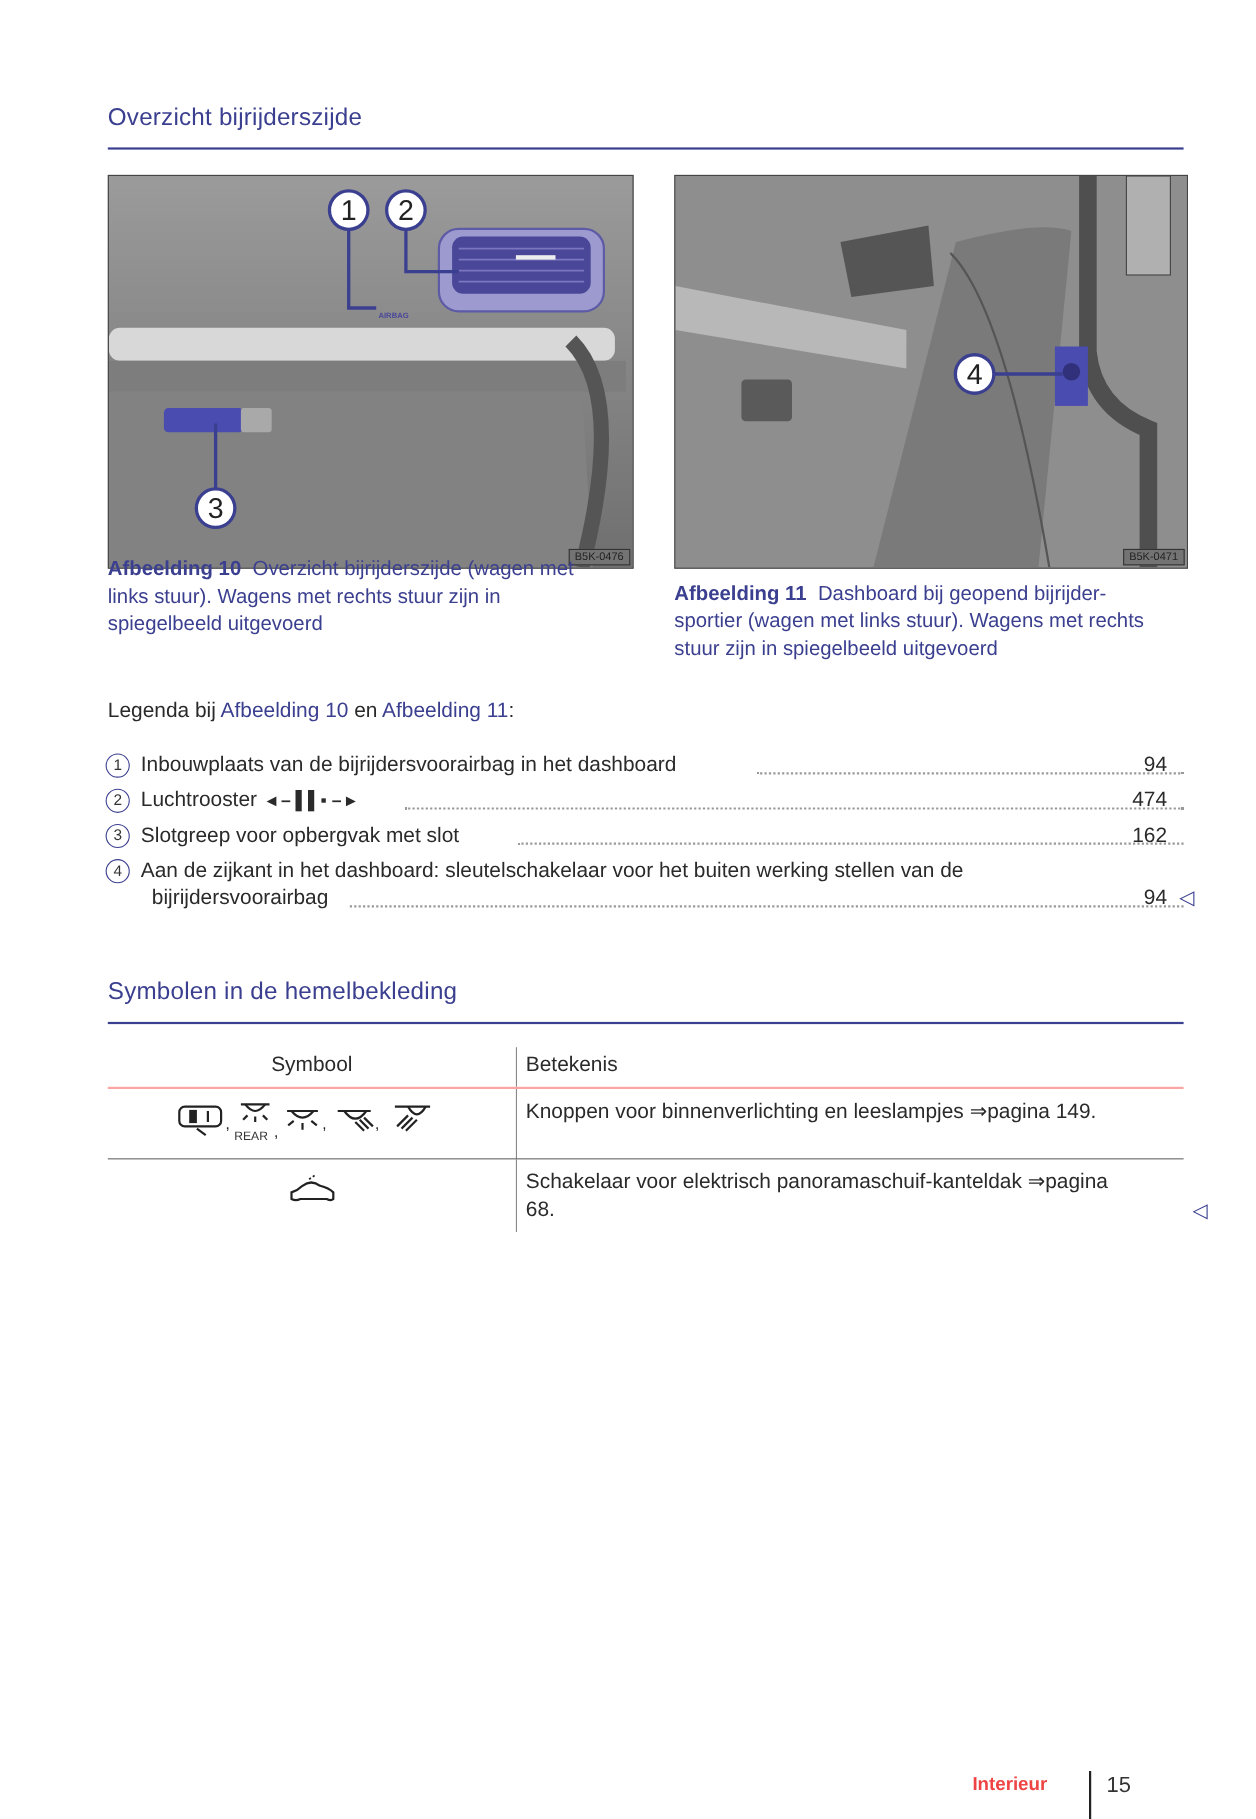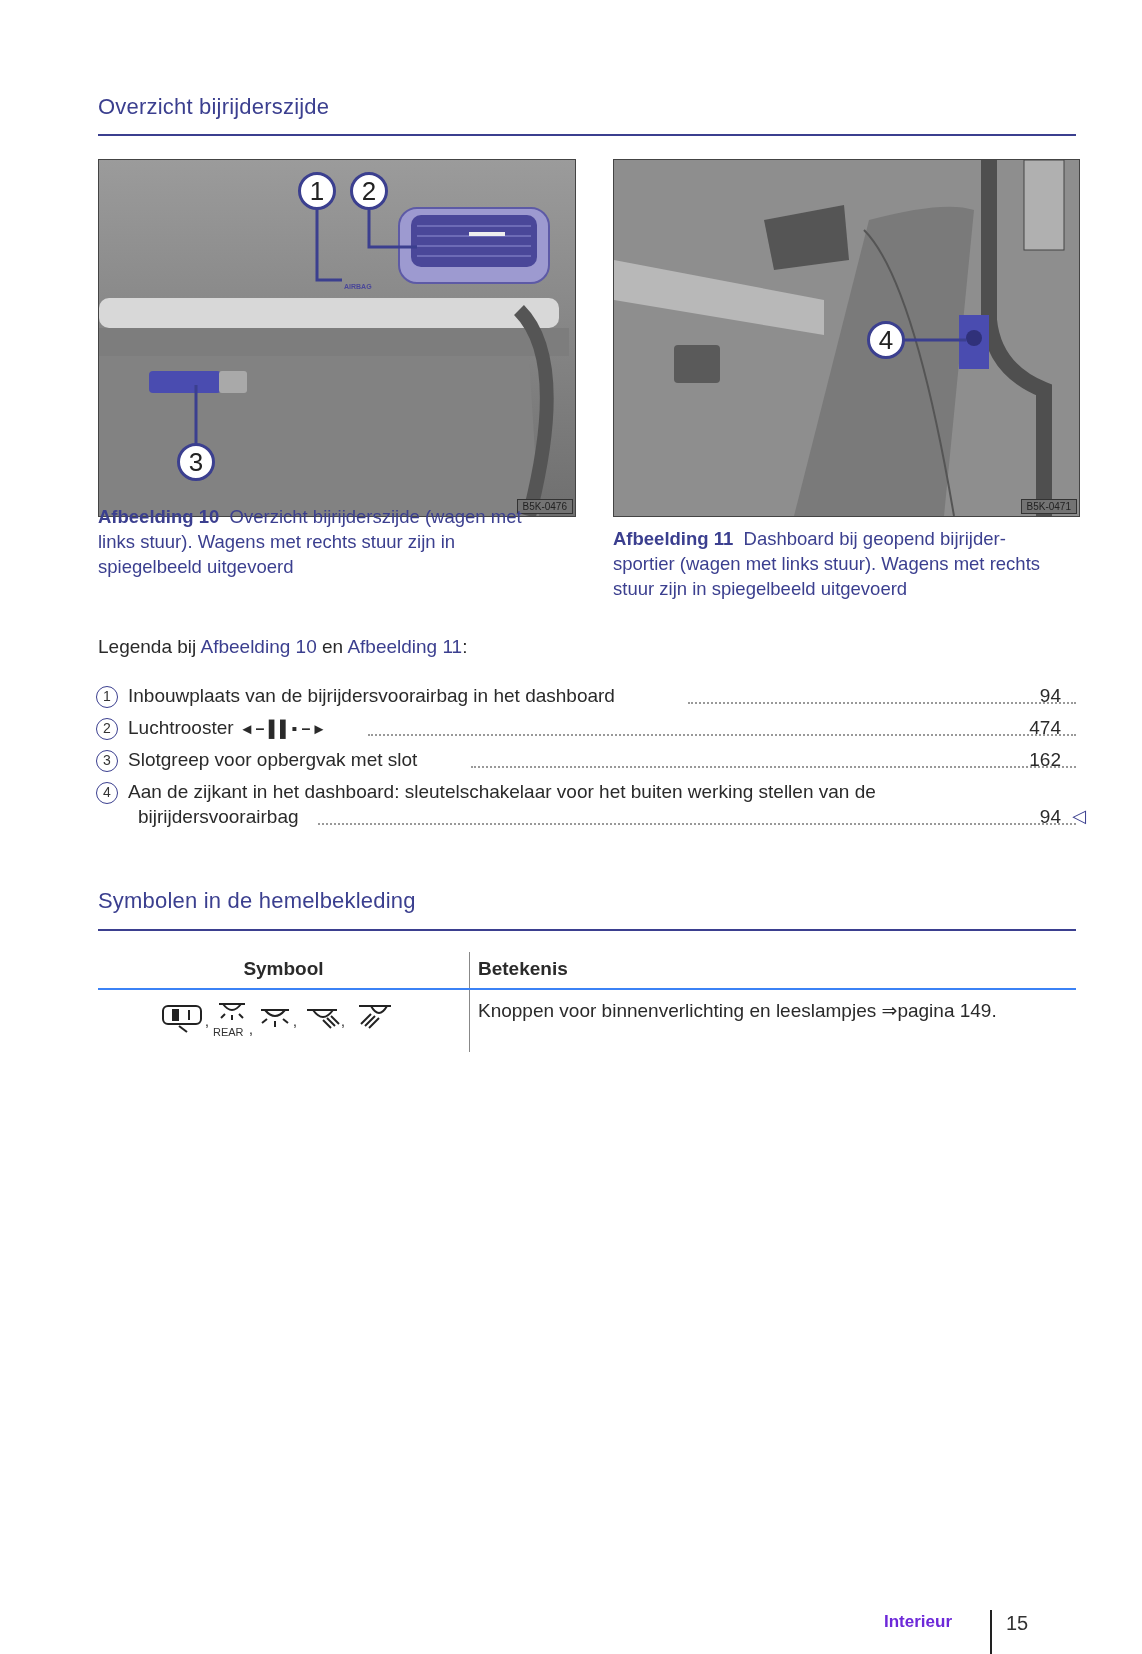--- a/index.html
+++ b/index.html
@@ -43,25 +43,25 @@
   .dots {
     position: absolute; left: 0; right: 0; bottom: 4px; border-bottom: 2px dotted #999;
   }
   .leader { position: absolute; height: 25px; }
   .pg { position: absolute; right: 0; width: 80px; text-align: right; }
   .back-arrow { color: #3b3f8f; font-size: 18px; }
   table.sym {
     position: absolute; left: 98px; top: 952px; width: 978px; border-collapse: collapse;
     font-size: 19px;
   }
-  table.sym th { font-weight: bold; text-align: left; padding: 6px 8px 8px; border-bottom: 2px solid #3b82f6; }
+  table.sym th { font-weight: normal; text-align: left; padding: 6px 8px 8px; border-bottom: 2px solid #fca5a5; }
   table.sym td { padding: 8px 8px; vertical-align: top; border-bottom: 1.5px solid #666; line-height: 25px; }
   table.sym tr:last-child td { border-bottom: none; }
   table.sym .c1 { width: 355px; text-align: center; border-right: 1px solid #888; }
-  .footer-section { position: absolute; left: 884px; top: 1612px; font-size: 17px; font-weight: bold; color: #6d28d9; }
+  .footer-section { position: absolute; left: 884px; top: 1612px; font-size: 17px; font-weight: bold; color: #ef4444; }
   .footer-bar { position: absolute; left: 990px; top: 1610px; width: 1.5px; height: 44px; background: #222; }
   .footer-page { position: absolute; left: 1006px; top: 1612px; font-size: 20px; color: #333; }
 </style>
 </head>
 <body>
 
 <div class="h1" style="top:94px;">Overzicht bijrijderszijde</div>
 <div class="rule" style="top:134px;"></div>
 
 <div class="figure" style="left:98px; top:159px; width:476px; height:356px;">
@@ -217,18 +217,31 @@
             <line x1="210" y1="8" x2="242" y2="8"></line>
             <path d="M222 8 Q230 22 238 8"></path>
             <line x1="222" y1="16" x2="212" y2="26"></line>
               <line x1="226" y1="18" x2="216" y2="28"></line>
               <line x1="230" y1="20" x2="220" y2="30"></line>
           </g>
         </svg>
       </td>
       <td>Knoppen voor binnenverlichting en leeslampjes ⇒pagina 149.</td>
     </tr>
+    <tr>
+      <td class="c1">
+        <svg width="50" height="40" viewBox="0 0 50 40">
+          <path d="M6 28 L6 22 Q12 20 16 16 Q24 10 32 16 Q40 18 44 22 L44 28 Q42 30 38 28 L14 28 Q10 30 6 28 Z" stroke="#222" stroke-width="2" fill="none"></path>
+          <line x1="22" y1="10" x2="28" y2="6" stroke="#222" stroke-width="1.5" stroke-dasharray="2 2"></line>
+        </svg>
+      </td>
+      <td style="position:relative;">
+        <div>Schakelaar voor elektrisch panoramaschuif-kanteldak ⇒pagina</div>
+        <div>68.</div>
+        <span class="back-arrow" style="position:absolute; right:-22px; top:34px;">◁</span>
+      </td>
+    </tr>
   </tbody>
 </table>
 
 <div class="footer-section">Interieur</div>
 <div class="footer-bar"></div>
 <div class="footer-page">15</div>
 
 </body></html>

